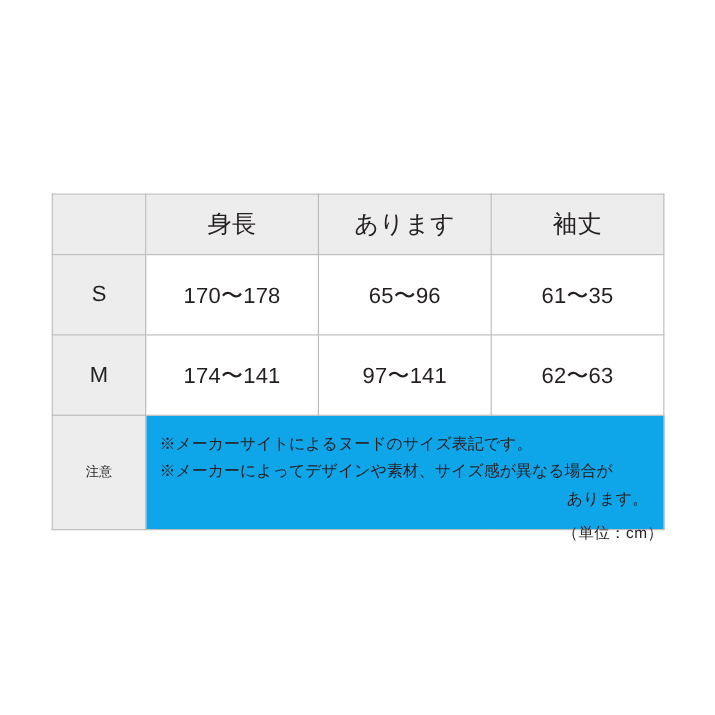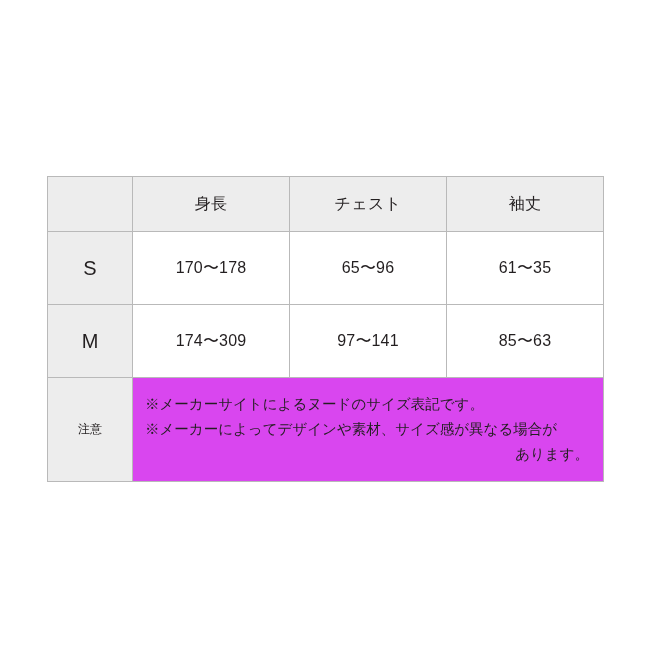--- a/index.html
+++ b/index.html
@@ -41,45 +41,45 @@
     text-align: center;
   }
   
   col.c-label { width: 85px; }
   col.c-data  { width: 157px; }
 
   thead th {
     background: #ededed;
     height: 54px;
     font-weight: normal;
-    font-size: 16px;
+    font-size: 22px;
     letter-spacing: 0.02em;
     color: #231f20;
   }
   thead th.corner {
     background: #ededed;
   }
   tbody td.row-label {
     background: #ededed;
     font-size: 20px;
     height: 72px;
     color: #231f20;
   }
   tbody td.val {
     background: #ffffff;
-    font-size: 16px;
+    font-size: 20px;
     letter-spacing: 0.01em;
     color: #231f20;
   }
   tbody tr.note td.row-label {
     height: 96px;
     font-size: 12px;
   }
   tbody td.note-body {
-    background: #d946ef;
+    background: #0ea5e9;
     text-align: left;
     padding: 14px 14px 14px 12px;
     font-size: 14.5px;
     line-height: 1.72;
     color: #231f20;
   }
   .note-body p {
     margin: 0;
   }
   .note-body p.indent {
@@ -107,43 +107,44 @@
       <colgroup>
         <col class="c-label">
         <col class="c-data">
         <col class="c-data">
         <col class="c-data">
       </colgroup>
       <thead>
         <tr>
           <th class="corner"></th>
           <th>身長</th>
-          <th>チェスト</th>
+          <th>あります</th>
           <th>袖丈</th>
         </tr>
       </thead>
       <tbody>
         <tr>
           <td class="row-label">S</td>
           <td class="val">170〜178</td>
           <td class="val">65〜96</td>
           <td class="val">61〜35</td>
         </tr>
         <tr>
           <td class="row-label">M</td>
-          <td class="val">174〜309</td>
+          <td class="val">174〜141</td>
           <td class="val">97〜141</td>
-          <td class="val">85〜63</td>
+          <td class="val">62〜63</td>
         </tr>
         <tr class="note">
           <td class="row-label">注意</td>
           <td class="note-body" colspan="3">
             <p>※メーカーサイトによるヌードのサイズ表記です。</p>
             <p>※メーカーによってデザインや素材、サイズ感が異なる場合が</p>
             <p class="indent">あります。</p>
           </td>
         </tr>
       </tbody>
     </table>
   </div>
 
+  <div class="unit">（単位：cm）</div>
 
 </div>
 
 </body></html>

